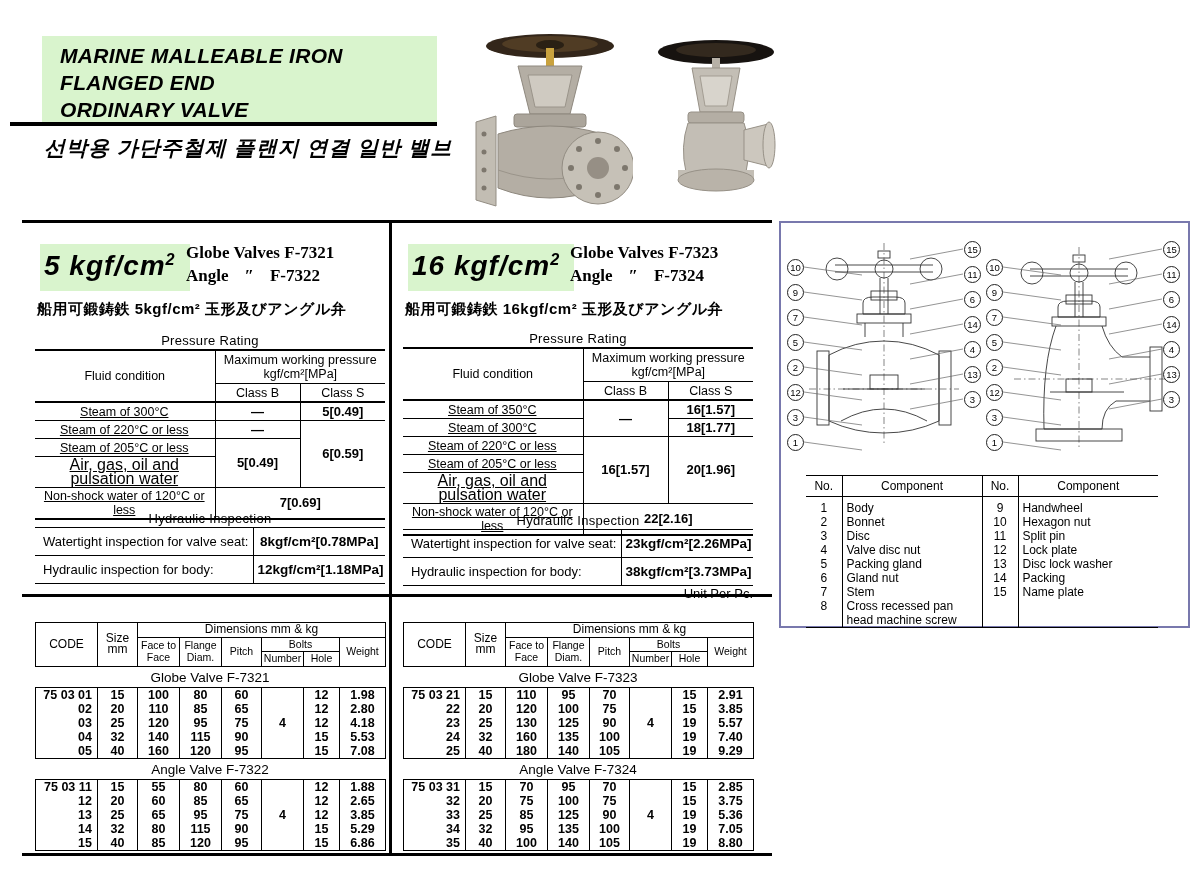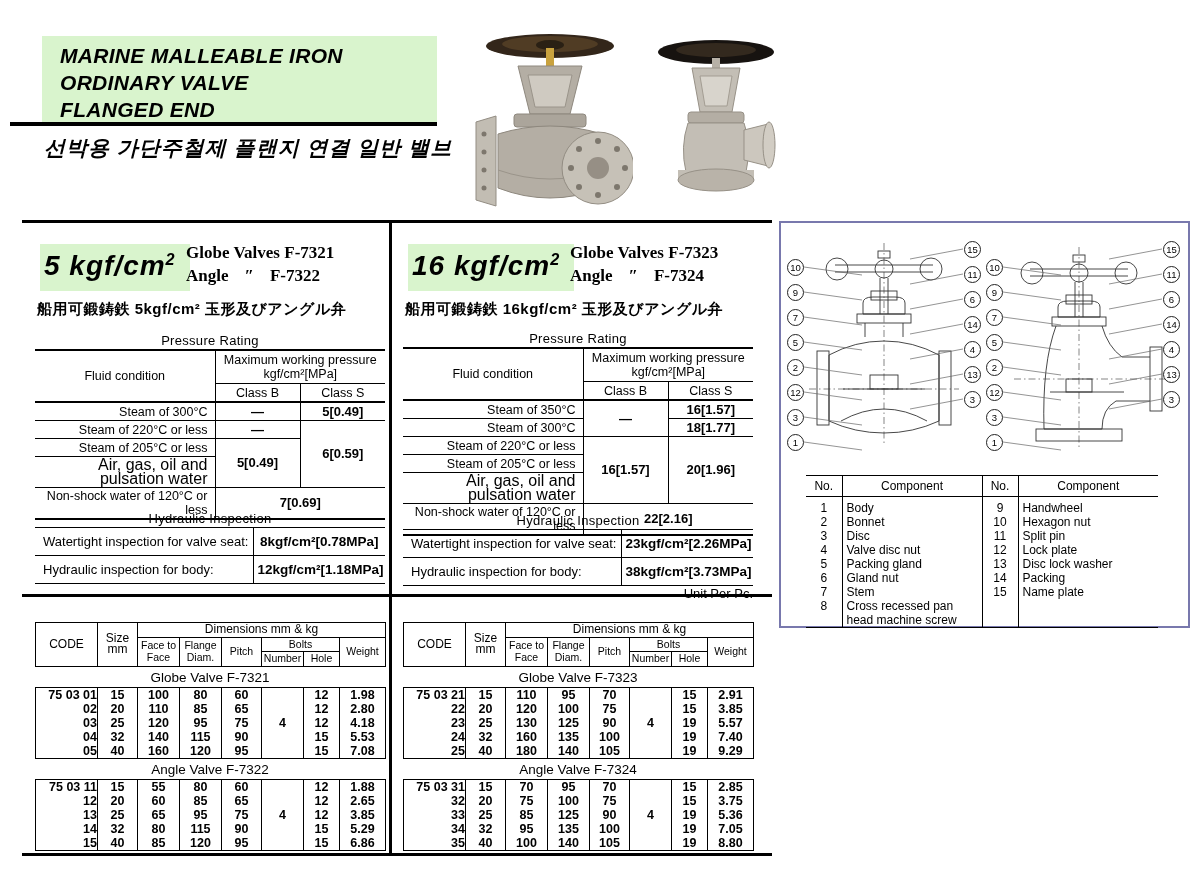--- a/index.html
+++ b/index.html
@@ -29,42 +29,42 @@
   
   table.pr{border-collapse:collapse;table-layout:fixed;font-size:12.5px;}
   .pr td{border:1px solid #000;text-align:center;padding:1px 7px;height:15px;line-height:14px;}
   .pr tr:first-child td{border-top:2px solid #000;}
   .pr tr:last-child td{border-bottom:2px solid #000;}
   .pr td:first-child{border-left:none;}
   .pr tr td:last-child{border-right:none;}
   .pr .maxh{height:30px;line-height:14px;}
   .pr .fluid{border-bottom:2px solid #000;}
   .pr .cls{border-bottom:2px solid #000;}
-  .pr .lbl{text-align:right;padding-left:6px;}
+  .pr .lbl{text-align:center;padding-left:6px;text-decoration:underline;}
   .pr .sm{font-size:16px;}
   .pr .val{font-weight:bold;font-size:13px;}
 
   
   table.hy{border-collapse:collapse;table-layout:fixed;font-size:13px;}
   .hy td{border-top:1.5px solid #000;border-bottom:1.5px solid #000;padding:6px 4px;}
   .hy td.lb{padding-left:8px;border-right:1px solid #000;}
   .hy td.vl{text-align:center;font-weight:bold;font-size:13.5px;}
 
   .unit-note{font-size:13px;text-align:right;padding-right:6px;}
 
   
   table.dims{border-collapse:collapse;table-layout:fixed;width:350px;}
   .dims-head td{border:1px solid #000;text-align:center;font-size:10.5px;line-height:11.5px;padding:1px 0;}
   .dims-head tr:first-child td{border-top:1.5px solid #000;font-size:12px;}
   .dims-head{border-bottom:1.5px solid #000;}
   .dims-title{font-size:13.5px;text-align:center;padding:3px 0 2px;}
   .dims-body{border-top:1.5px solid #000;border-bottom:1.5px solid #000;}
   .dims-body td{border-left:1px solid #000;border-right:1px solid #000;border-top:none;border-bottom:none;
     text-align:center;font-size:12.5px;font-weight:bold;height:14px;line-height:14px;padding:0;}
-  .dims-body td.code{text-align:right;white-space:nowrap;margin-left:28px;}
+  .dims-body td.code{text-align:right;padding-right:5px;white-space:nowrap;margin-left:28px;}
 
   
   .panel{left:779px;top:221px;width:407px;height:403px;border:2px solid var(--panel);background:#fff;}
   .diagram{position:absolute;width:198px;height:235px;}
   .diagram svg.art{position:absolute;left:0;top:0;}
   .diagram svg.leader{position:absolute;left:0;top:0;stroke:#666;stroke-width:.7;}
   .callout{position:absolute;width:15px;height:15px;border:1px solid #222;border-radius:50%;
     font-size:9.5px;line-height:15px;text-align:center;background:#fff;z-index:2;}
   .art path,.art line,.art rect,.art circle{stroke:#333;stroke-width:.9;fill:none;}
   .art .dash{stroke-dasharray:7 3 1.5 3;stroke-width:.6;}
@@ -75,22 +75,22 @@
   .comp td + td{border-left:1px solid #000;}
   .comp tr.ch td{text-align:center;border-bottom:1.5px solid #000;padding:3px 0;}
   .comp td.no{text-align:center;}
   .comp tr:nth-child(2) td{padding-top:4px;}
 </style>
 </head>
 <body>
 
 <div class="abs title-block">
   <div>MARINE MALLEABLE IRON</div>
+  <div>FLANGED END</div>
   <div>ORDINARY VALVE</div>
-  <div>FLANGED END</div>
 </div>
 <div class="abs hline" style="left:10px;top:122px;width:427px;height:4px"></div>
 <div class="abs korean">선박용 가단주철제 플랜지 연결 일반 밸브</div>
 
 <div class="abs" style="left:468px;top:20px;width:165px;height:190px">
   <svg width="165" height="190" viewBox="0 0 165 190">
     <ellipse cx="82" cy="26" rx="64" ry="12" fill="#33261a"></ellipse>
     <ellipse cx="82" cy="24" rx="48" ry="8" fill="#503c24"></ellipse>
     <ellipse cx="82" cy="25" rx="14" ry="5" fill="#2a2014"></ellipse>
     <rect x="78" y="28" width="8" height="22" fill="#c9a23e"></rect>

